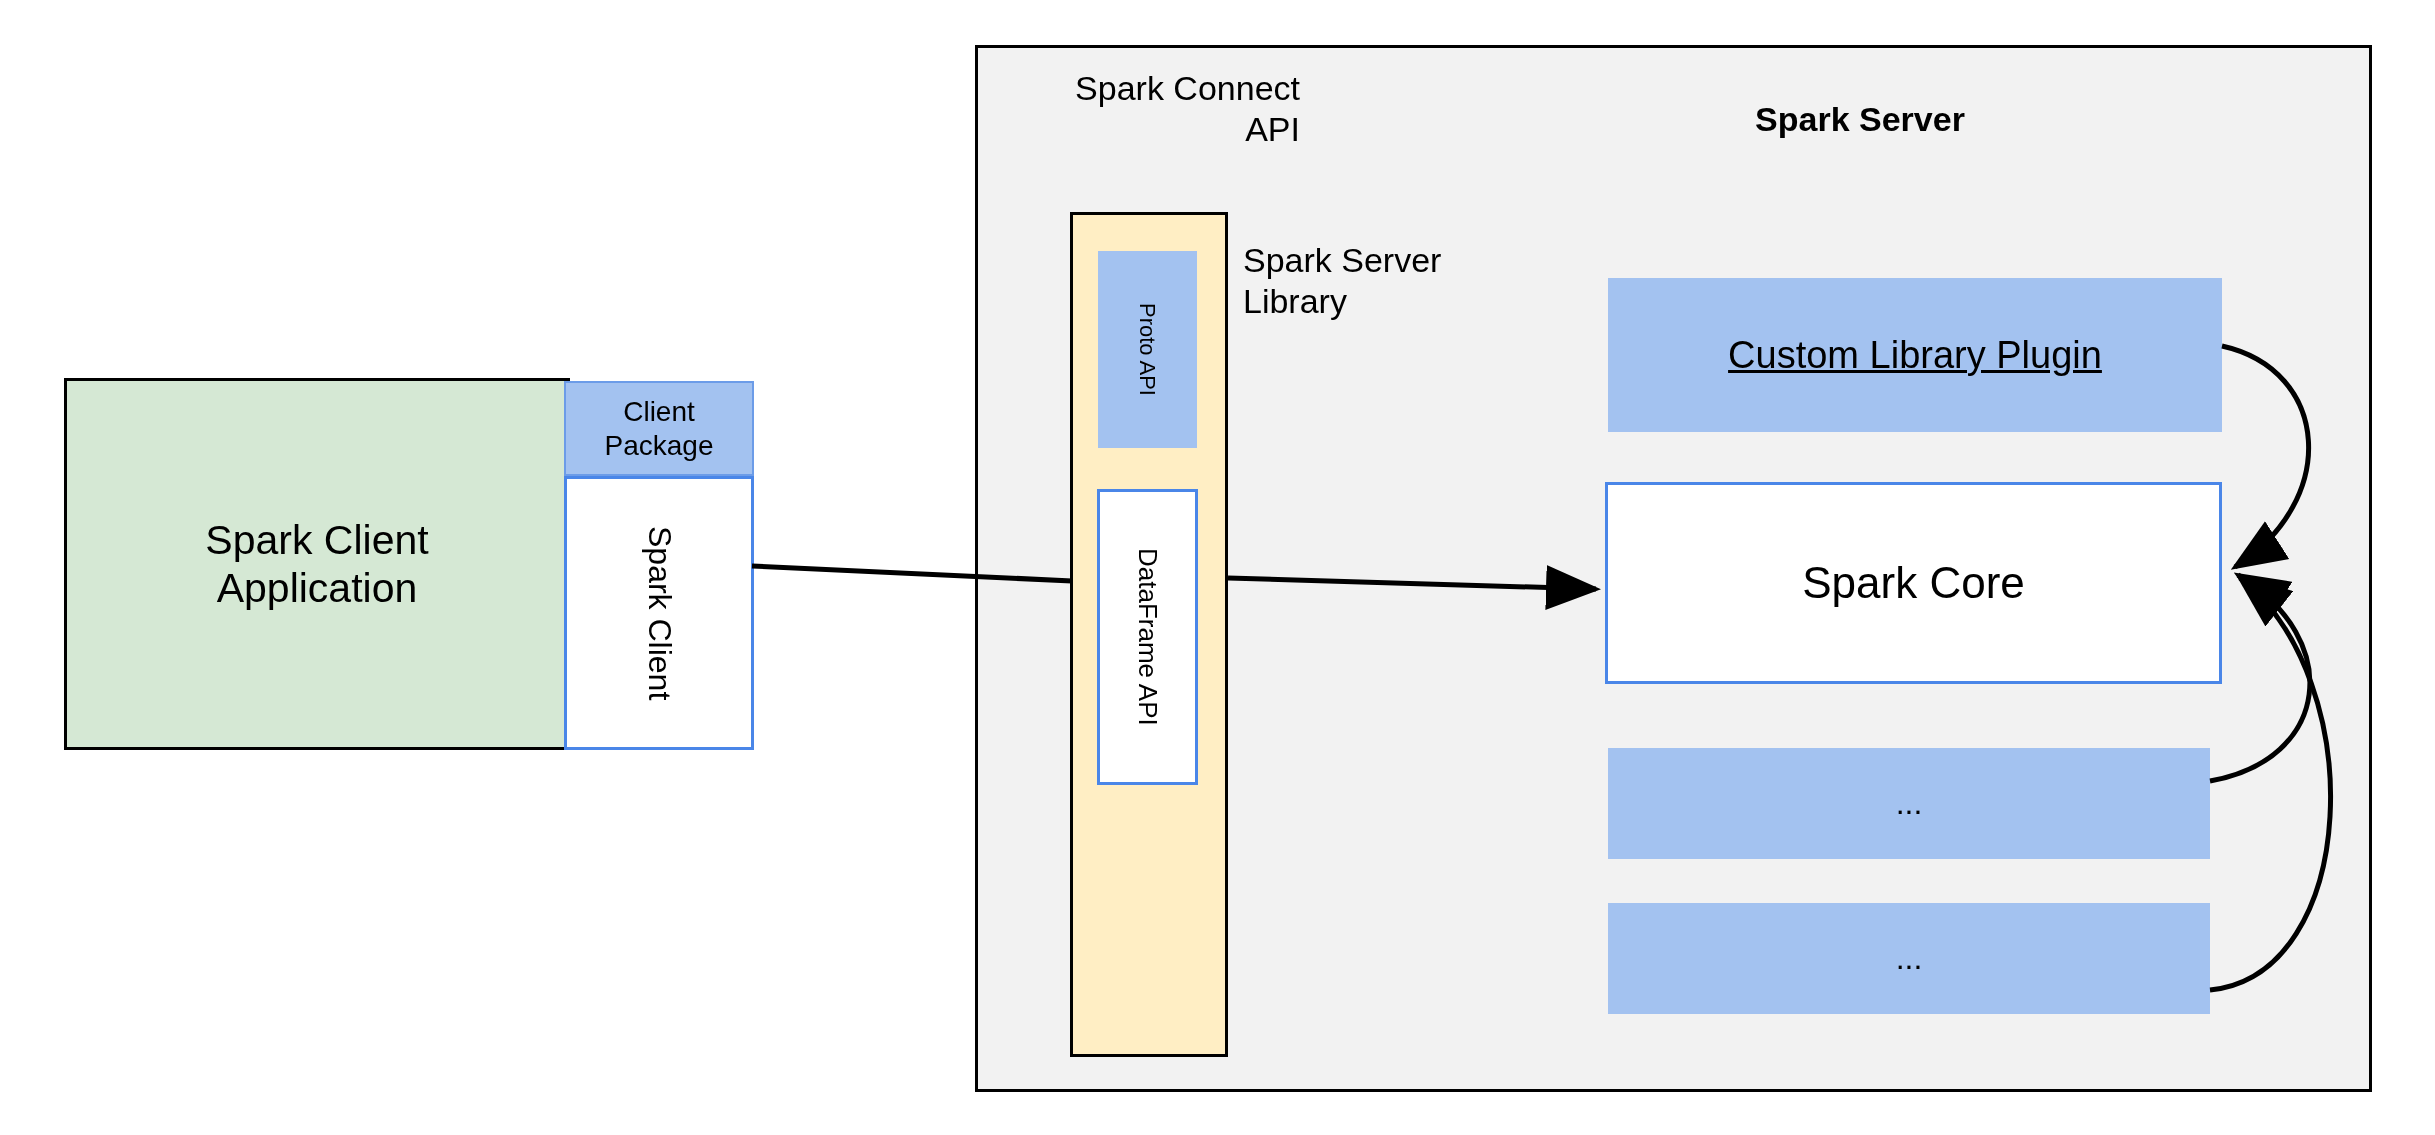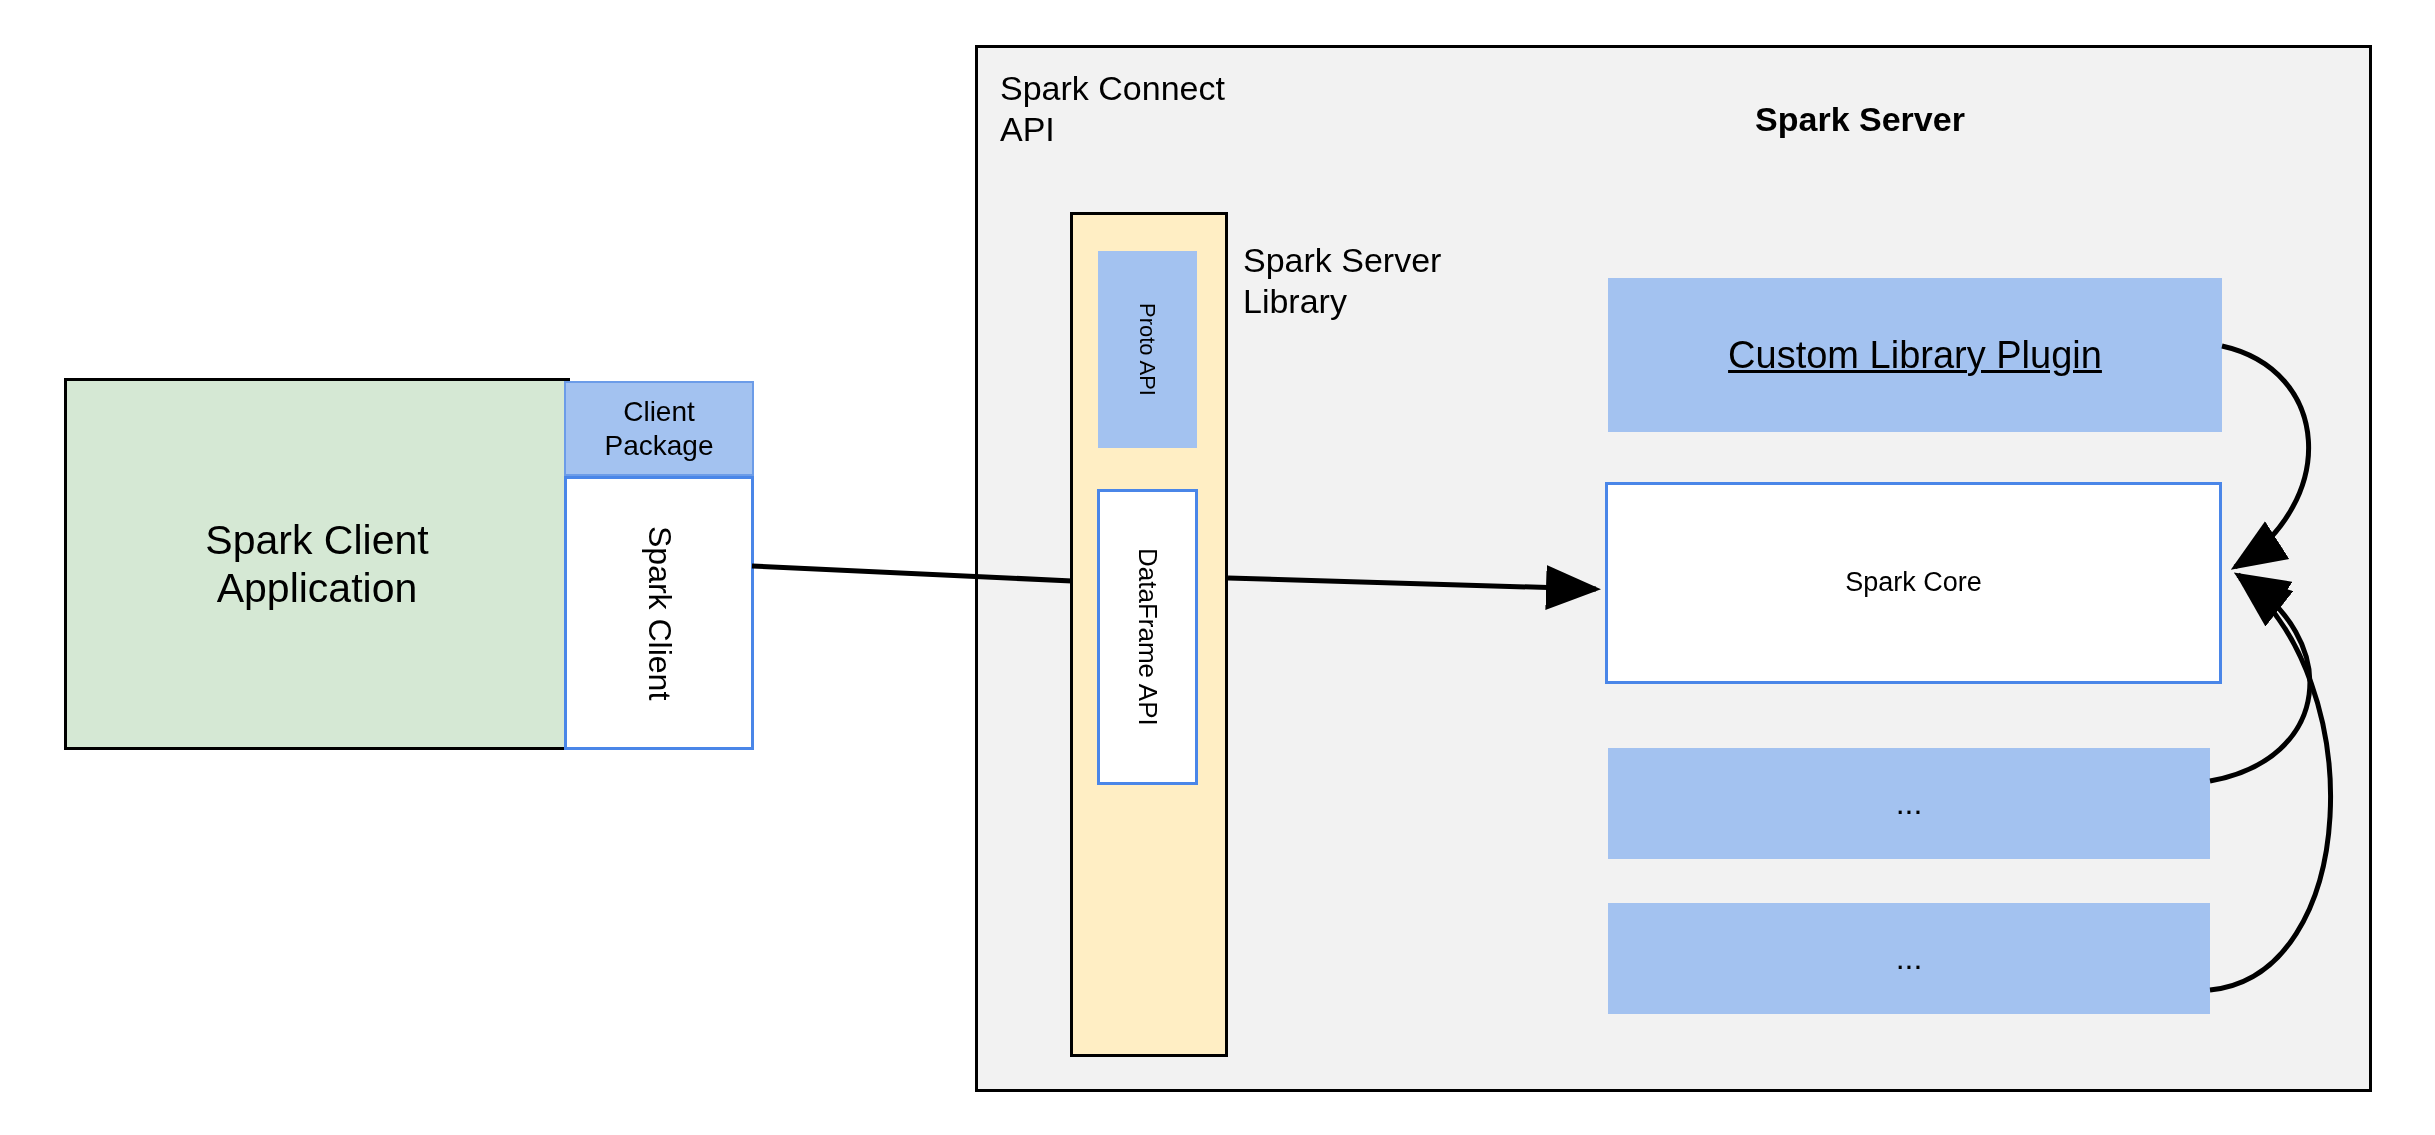--- a/index.html
+++ b/index.html
@@ -84,21 +84,21 @@
     font-size: 34px;
     font-weight: bold;
     text-align: center;
   }
   #connect-api-title {
     position: absolute;
     left: 1000px;
     top: 68px;
     width: 300px;
     font-size: 34px;
-    text-align: left;
+    text-align: right;
     white-space: pre-line;
     line-height: 1.22;
   }
   #server-library-title {
     position: absolute;
     left: 1243px;
     top: 240px;
     width: 300px;
     font-size: 34px;
     text-align: left;
@@ -154,21 +154,21 @@
     border: none;
     text-decoration: underline;
   }
   #spark-core-box {
     left: 1605px;
     top: 482px;
     width: 617px;
     height: 202px;
     background: #ffffff;
     border: 3px solid #4a86e8;
-    font-size: 27px;
+    font-size: 44px;
   }
   #ellipsis-box-1 {
     left: 1608px;
     top: 748px;
     width: 602px;
     height: 111px;
     background: #a3c2f0;
     font-size: 32px;
     border: none;
   }

